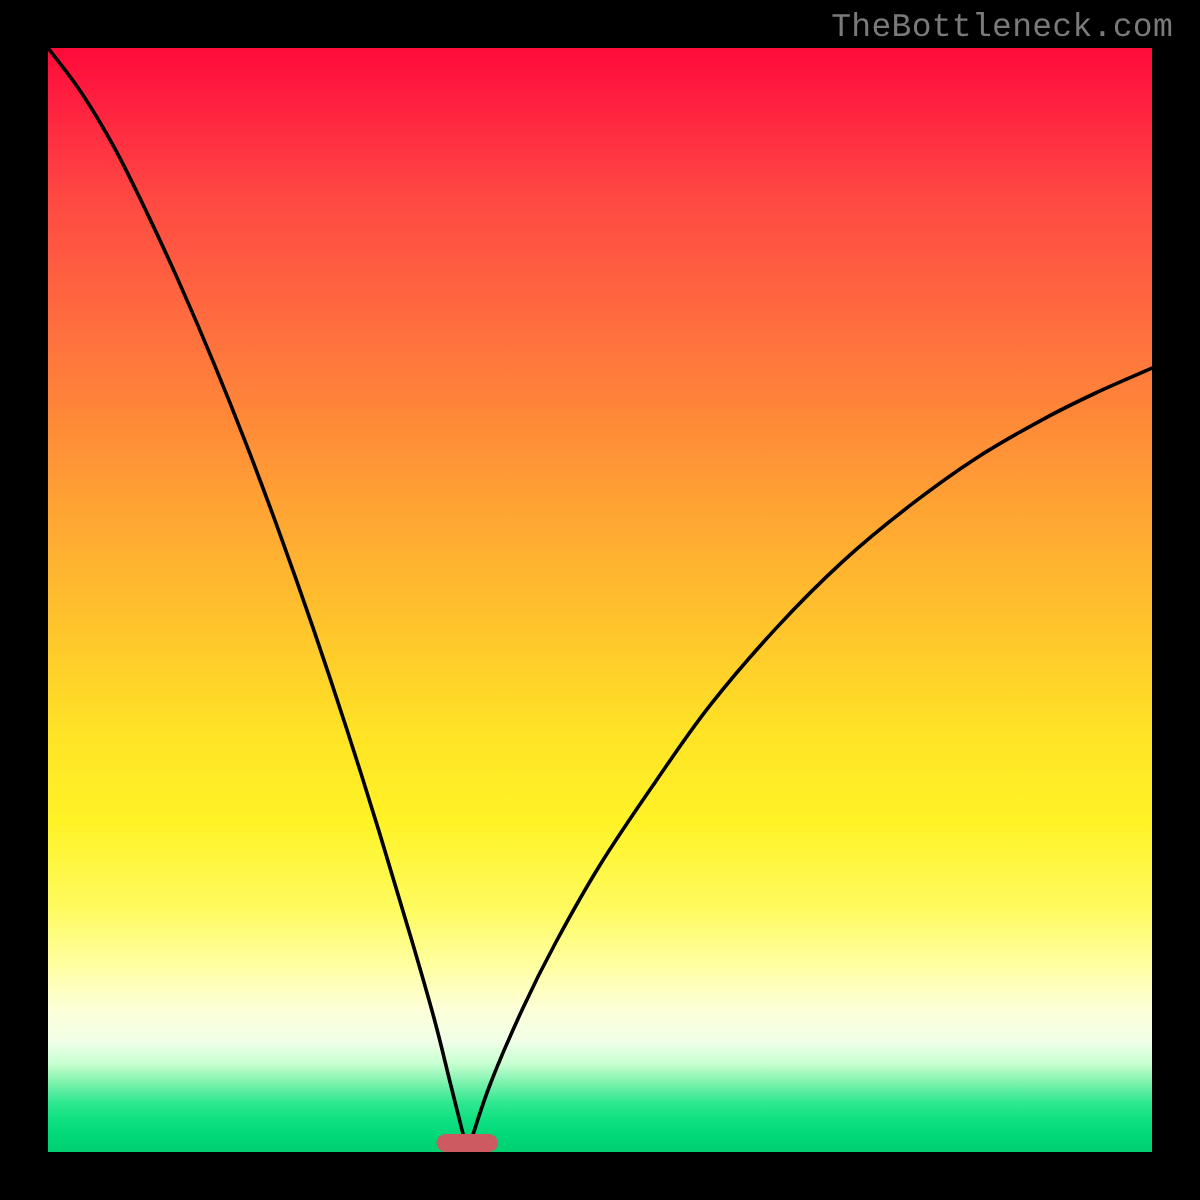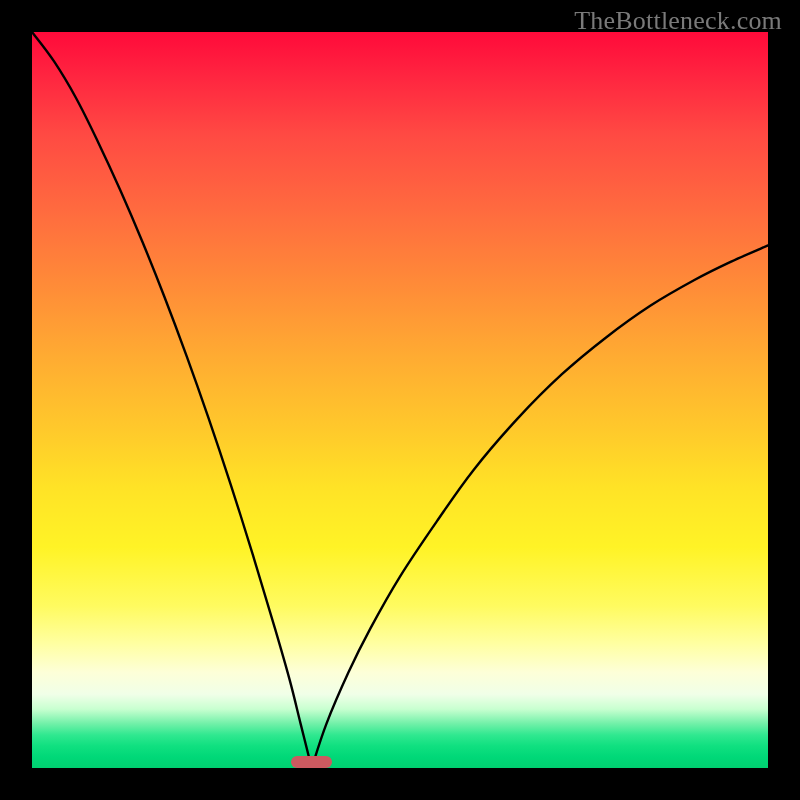--- a/index.html
+++ b/index.html
@@ -1,18 +1,18 @@
 <!DOCTYPE html>
 <html><head>
   <meta charset="utf-8">
   <style>
     * { margin: 0; padding: 0; box-sizing: border-box; }
     html, body { width: 800px; height: 800px; overflow: hidden; }
     body { background: #000; position: relative; }
-    .watermark { position: absolute; top: 6px; right: 18px; color: #7a7a7a; font-family: Liberation Serif, serif; font-size: 26px; font-weight: 500; z-index: 10; letter-spacing: 0.2px; }
+    .watermark { position: absolute; top: 6px; right: 18px; color: #7a7a7a; font-family: Liberation Mono, monospace; font-size: 22px; font-weight: 500; z-index: 10; letter-spacing: 0.2px; }
     .outer { position: absolute; inset: 0; background: #000; }
     .inner { position: absolute; left: 32px; top: 32px; width: 736px; height: 736px; background: linear-gradient(to bottom,
         #ff0a3a 0%,
         #ff2540 6%,
         #ff4a43 14%,
         #ff6a3f 24%,
         #ff8a38 34%,
         #ffab32 44%,
         #ffc92b 54%,
         #ffe326 62%,

